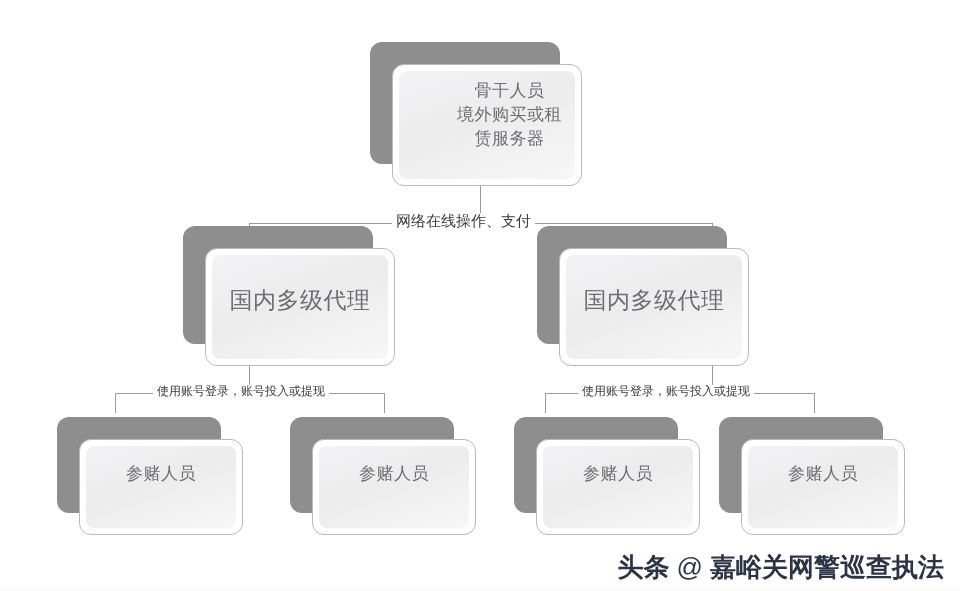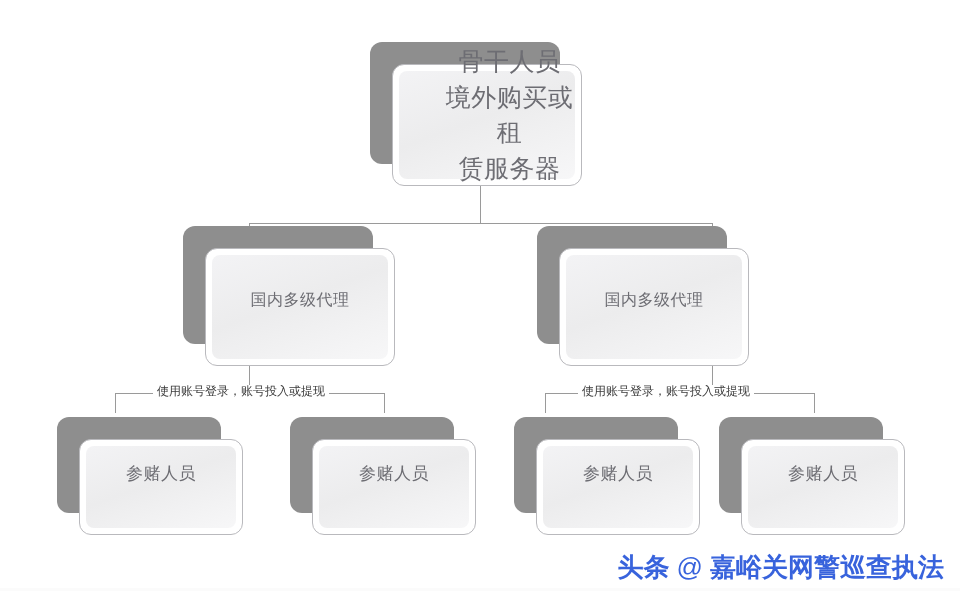--- a/index.html
+++ b/index.html
@@ -88,34 +88,34 @@
     z-index: 2;
     color: #6d6d73;
     text-align: center;
     line-height: 1.42;
     letter-spacing: 0.5px;
     white-space: pre-line;
     padding-bottom: 16px;
   }
 
   
-  .node.level-root .node-label { font-size: 25px; padding-bottom: 20px; margin-left: 45px; }
-  .node.level-mid  .node-label { font-size: 16px; padding-bottom: 26px; margin-top: 13px; }
+  .node.level-root .node-label { font-size: 17px; padding-bottom: 20px; margin-left: 45px; }
+  .node.level-mid  .node-label { font-size: 23px; padding-bottom: 26px; margin-top: 13px; }
   .node.level-leaf .node-label { font-size: 17px; padding-bottom: 26px; }
 
   
   #watermark {
     position: absolute;
     right: 16px;
     bottom: 6px;
     z-index: 6;
     display: flex;
     align-items: center;
     gap: 7px;
-    color: #1d4ed8;
+    color: #0f172a;
     font-size: 26px;
     font-weight: bold;
     opacity: 0.88;
     white-space: nowrap;
   }
   #watermark .at-glyph {
     font-size: 26px;
     font-weight: normal;
   }
   .bottom-rule {
@@ -148,20 +148,21 @@
     <div class="line v" style="left:115px; top:393px; height:20px;"></div>
     <div class="line v" style="left:384px; top:393px; height:20px;"></div>
 
     <div class="line v" style="left:712px; top:365px; height:29px;"></div>
 
     <div class="line h" style="left:545px; top:393px; width:269px;"></div>
     <div class="line v" style="left:545px; top:393px; height:20px;"></div>
     <div class="line v" style="left:814px; top:393px; height:20px;"></div>
   </div>
 
+  <div class="edge-label top-edge" style="left:392px; top:213px;">网络在线操作、支付</div>
 
   <div class="edge-label sub-edge" style="left:153px; top:385px;">使用账号登录，账号投入或提现</div>
 
   <div class="edge-label sub-edge" style="left:578px; top:385px;">使用账号登录，账号投入或提现</div>
 
   <div class="node level-root" style="left:370px; top:42px; width:190px; height:122px;">
     <div class="shadow-card"></div>
     <div class="face-card">
       <div class="inner-panel"></div>
       <div class="node-label">骨干人员

